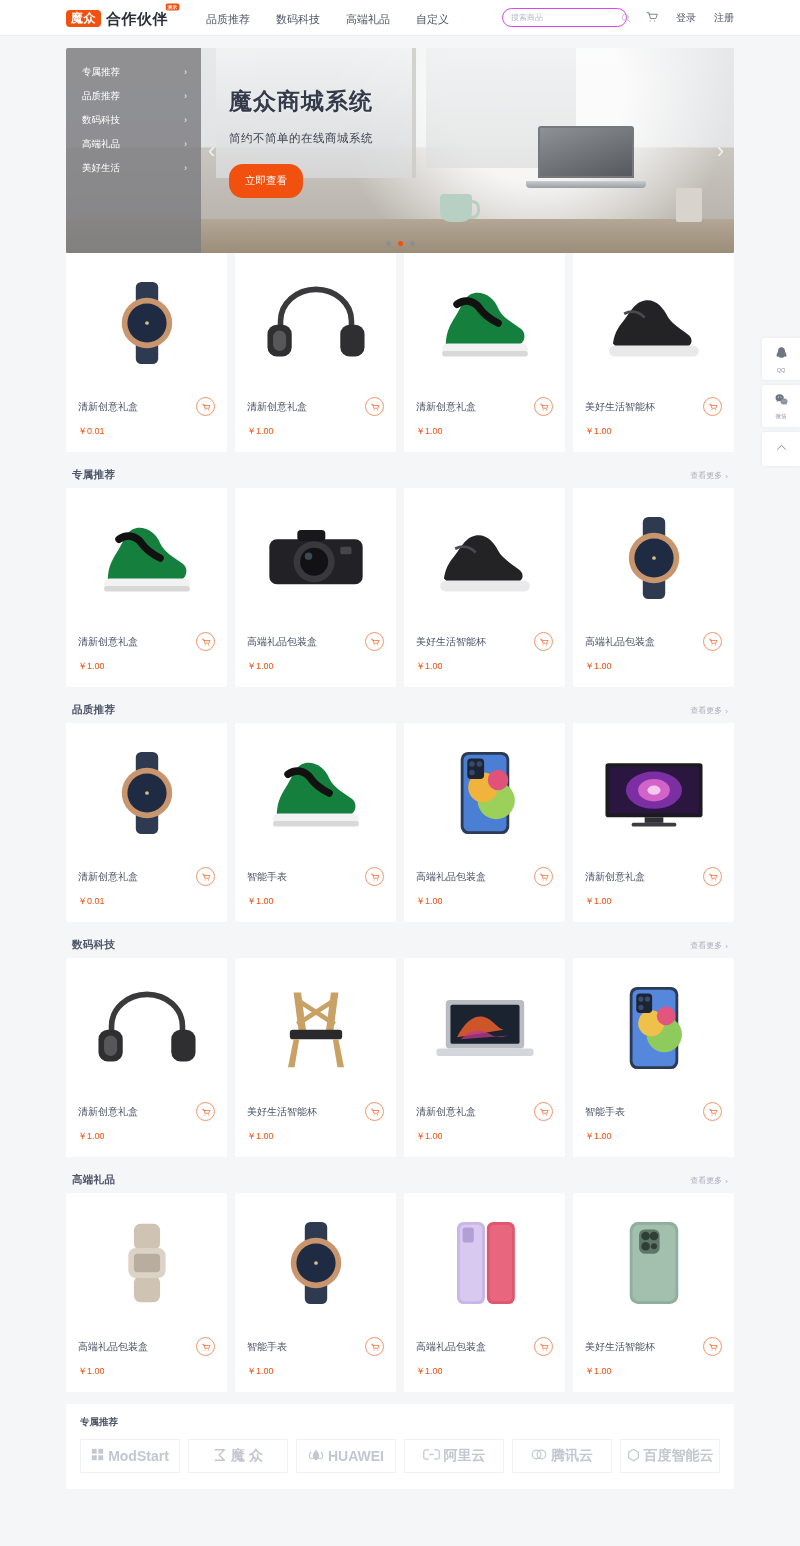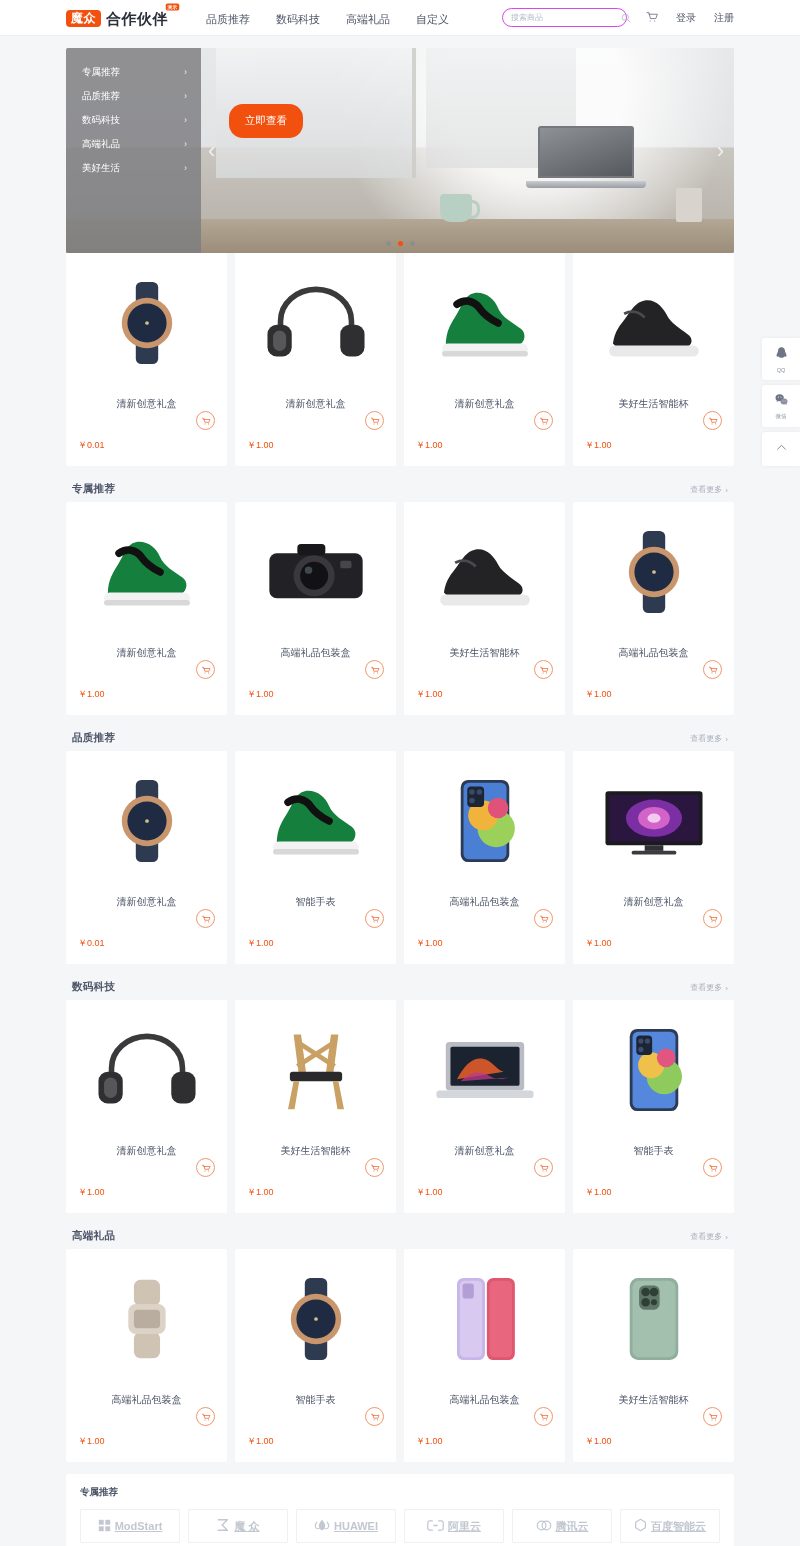--- a/index.html
+++ b/index.html
@@ -144,39 +144,39 @@
   .grid { display: flex; gap: 8px; }
   .card {
     flex: 1; background: #fff; border-radius: 2px; overflow: hidden;
     display: flex; flex-direction: column;
   }
   .card-img {
     height: 140px; display: flex; align-items: center; justify-content: center;
     padding: 10px;
   }
   .card-body { padding: 4px 12px 14px; }
-  .card-row { display: flex; align-items: center; flex-direction: column; }
+  .card-row { display: flex; align-items: center; }
   .card-name { font-size: 10px; color: #4b5366; }
   .cart-btn {
     margin-left: auto; width: 19px; height: 19px; border: 1px solid #f2966b;
     border-radius: 50%; display: flex; align-items: center; justify-content: center;
     cursor: pointer; background: #fff;
   }
   .card-price { font-size: 9px; color: #f2500f; margin-top: 9px; }
 
   
   .partners {
     margin: 12px 66px 0; background: #fff; border-radius: 2px; padding: 12px 14px 16px;
   }
   .partners-title { font-size: 9.5px; color: #4d5568; font-weight: bold; margin-bottom: 10px; }
   .partner-grid { display: flex; gap: 8px; }
   .partner {
     flex: 1; height: 34px; border: 1px solid #eef0f3; border-radius: 1px;
     display: flex; align-items: center; justify-content: center; gap: 4px;
-    color: #c2c7d0; font-size: 11px; font-weight: bold; cursor: pointer; text-decoration: underline;
+    color: #c2c7d0; font-size: 14px; font-weight: bold; cursor: pointer;
   }
 
   
   .float-bar {
     position: absolute; right: 0; top: 338px; width: 38px;
     display: flex; flex-direction: column; gap: 5px;
   }
   .float-item {
     background: #fff; height: 42px; border-radius: 3px 0 0 3px;
     display: flex; flex-direction: column; align-items: center; justify-content: center;
@@ -253,20 +253,22 @@
       <span>高端礼品</span>
       <span class="chev">›</span>
     </div>
     <div class="hero-side-item">
       <span>美好生活</span>
       <span class="chev">›</span>
     </div>
   </div>
 
   <div class="hero-body">
+    <div class="hero-title">魔众商城系统</div>
+    <div class="hero-sub">简约不简单的在线商城系统</div>
     <button class="hero-btn">立即查看</button>
   </div>
 
   <div class="hero-arrow left">‹</div>
   <div class="hero-arrow right">›</div>
   <div class="hero-dots">
     <span class="dot"></span>
     <span class="dot active"></span>
     <span class="dot"></span>
   </div>

